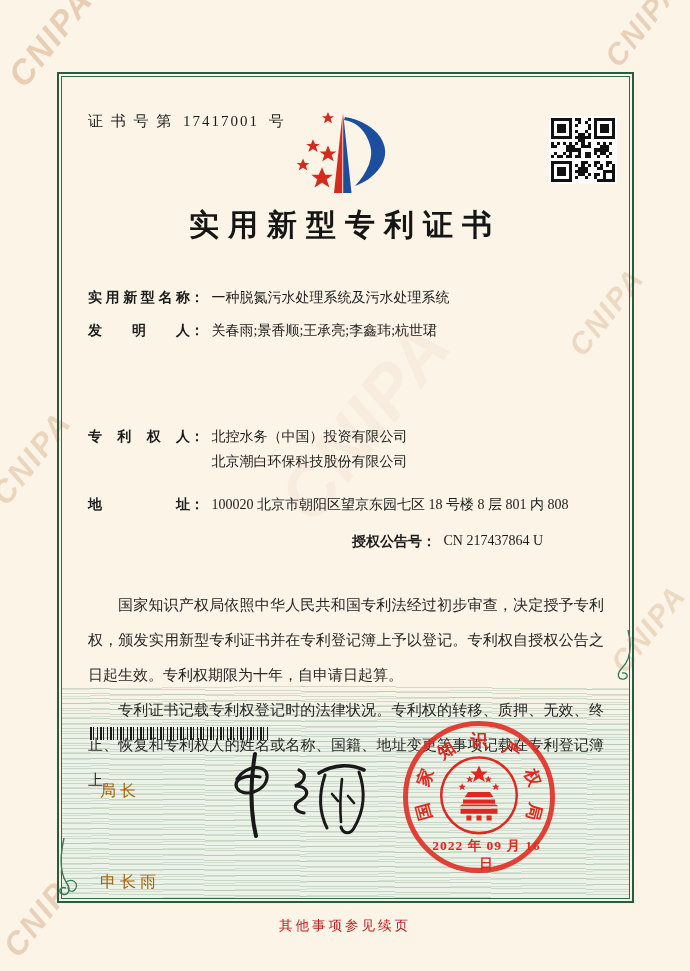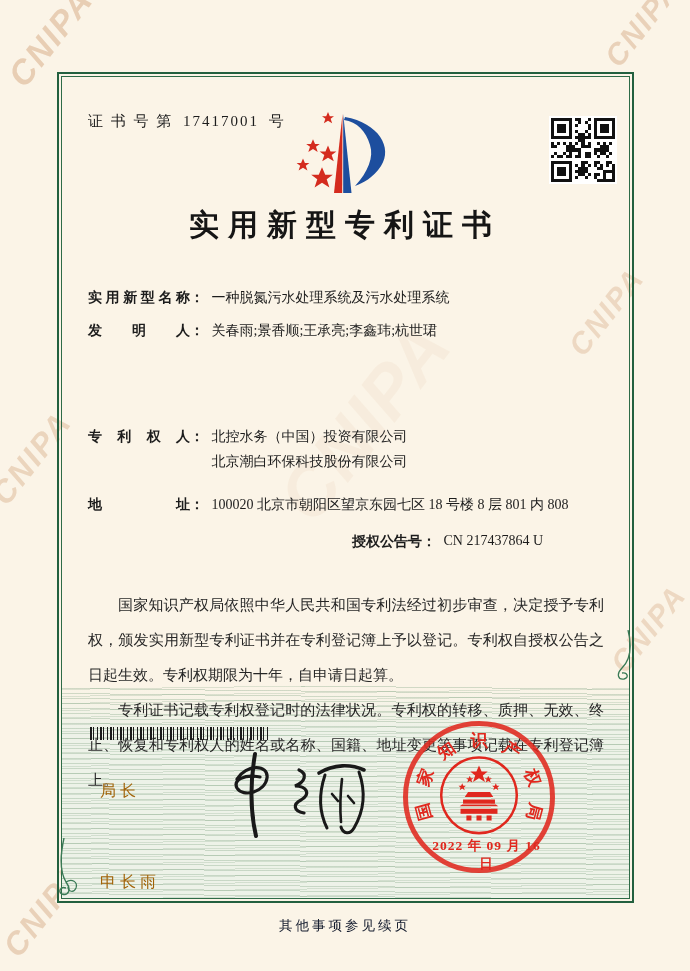--- a/index.html
+++ b/index.html
@@ -45,21 +45,21 @@
   .seal-char:nth-of-type(4){transform:translate(-50%,-50%) rotate(0deg)    translateY(-57px);}
   .seal-char:nth-of-type(5){transform:translate(-50%,-50%) rotate(35deg)   translateY(-57px);}
   .seal-char:nth-of-type(6){transform:translate(-50%,-50%) rotate(70deg)   translateY(-57px);}
   .seal-char:nth-of-type(7){transform:translate(-50%,-50%) rotate(105deg)  translateY(-57px);}
   .seal-emblem{position:absolute;left:50%;top:50%;transform:translate(-50%,-52%);}
   .seal-date{position:absolute;left:424px;top:837px;width:125px;text-align:center;
              font-size:13.5px;font-weight:bold;color:#e0281e;letter-spacing:1px;}
   .page-indicator{position:absolute;left:0;top:884px;width:100%;text-align:center;
                   font-size:12.5px;color:#222;letter-spacing:2px;}
   .bottom-note{position:absolute;left:0;top:917px;width:100%;text-align:center;
-               font-size:13.5px;color:#0f172a;letter-spacing:3px;}
+               font-size:13.5px;color:#b91c1c;letter-spacing:3px;}
   .logo-svg{position:absolute;left:281px;top:104px;}
   .qr{position:absolute;left:549px;top:116px;width:64px;height:64px;background:#fff;padding:2px;}
   .flourish{position:absolute;}
 </style>
 </head>
 <body>
 
 <div class="page">
 
   <span class="wm" style="left:-6px;top:18px;font-size:34px;opacity:.55;">CNIPA</span>

